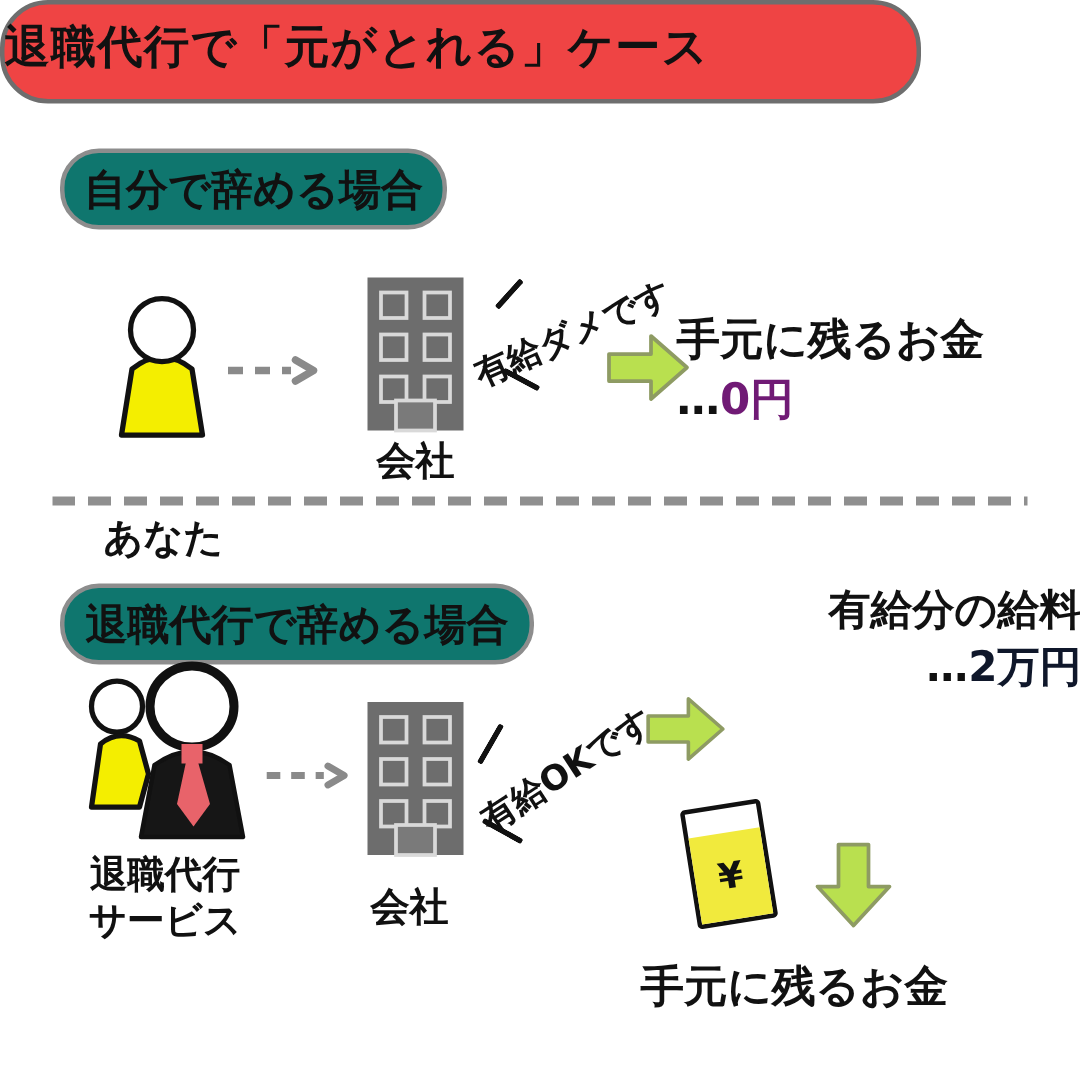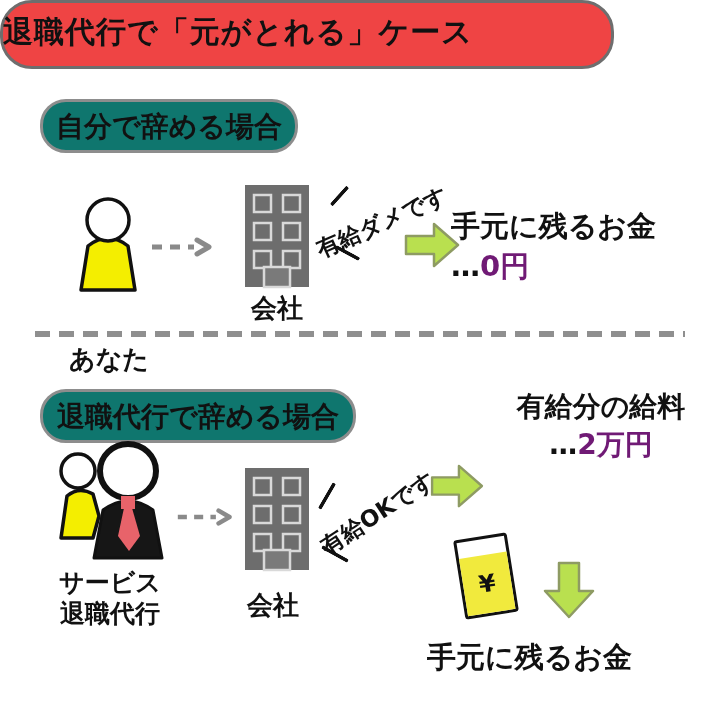--- a/index.html
+++ b/index.html
@@ -17,23 +17,23 @@
   .section-pill{
     background:#0f766e;border:3px solid #8d8d8d;border-radius:26px;
     height:54px;font-size:28px;line-height:49px;
   }
   #sec1-pill{left:40px;top:99px;width:258px;}
   #sec2-pill{left:40px;top:357px;width:316px;margin-top:32px;}
   .icon-label{position:absolute;text-align:center;font-size:26px;line-height:30px;}
   .speech-text{position:absolute;font-size:23px;white-space:nowrap;transform-origin:center;}
   .dash-mark{position:absolute;border-top:4px solid #111;border-radius:2px;}
   .result-block{position:absolute;text-align:left;font-size:29px;line-height:40px;}
-  .money-block{position:absolute;text-align:center;font-size:28px;line-height:38px;}
+  .money-block{position:absolute;text-align:right;font-size:28px;line-height:38px;}
   .val-red{color:#701a75;}
-  .val-blue{color:#701a75;}
+  .val-blue{color:#0f172a;}
   .glass{
     position:absolute;left:459px;top:536px;width:54px;height:80px;
     background:#ffffff;border:3.5px solid #111;border-radius:3px;
     transform:rotate(-9deg);box-sizing:border-box;
   }
   .glass-liquid{
     position:absolute;left:0;right:0;bottom:0;height:58px;background:#f1ea3d;
     display:flex;align-items:center;justify-content:center;font-size:24px;color:#111;
   }
   .divider{
@@ -99,22 +99,22 @@
 
   <svg class="abs" style="left:48px;top:438px;" width="128" height="124" viewBox="0 0 128 124">
     <circle cx="30" cy="33" r="17" fill="#fff" stroke="#111" stroke-width="3.5"></circle>
     <path d="M 13,100 L 19,58 Q 31,48 45,56 L 51,78 L 45,100 Z" fill="#f4ee00" stroke="#111" stroke-width="3.5" stroke-linejoin="round"></path>
     <path d="M 46,120 L 55,72 Q 80,54 105,72 L 114,120 Z" fill="#161616" stroke="#111" stroke-width="3" stroke-linejoin="round"></path>
     <ellipse cx="80" cy="33" rx="28" ry="27" fill="#fff" stroke="#111" stroke-width="6"></ellipse>
     <rect x="73" y="58" width="14" height="13" fill="#e8636a"></rect>
     <polygon points="76,70 84,70 92,98 81,113 70,98" fill="#e8636a"></polygon>
   </svg>
   <div class="icon-label" style="left:37px;top:567px;width:146px;font-size:25px;line-height:31px;">
+    <div>退職代行</div>
     <div>サービス</div>
-    <div>退職代行</div>
   </div>
 
   <svg class="abs" style="left:176px;top:507px;" width="58" height="20" viewBox="0 0 64 20">
     <line x1="2" y1="10" x2="44" y2="10" stroke="#8a8a8a" stroke-width="5" stroke-dasharray="10 8"></line>
     <polyline points="47,3 59,10 47,17" fill="none" stroke="#8a8a8a" stroke-width="5" stroke-linecap="round" stroke-linejoin="round"></polyline>
   </svg>
 
   <svg class="abs" style="left:243px;top:466px;" width="68" height="106" viewBox="0 0 68 106">
     <rect x="2" y="2" width="64" height="102" fill="#6d6d6d"></rect>
     <rect x="11" y="12" width="17" height="17" fill="none" stroke="#d9d9d9" stroke-width="2.5"></rect>

